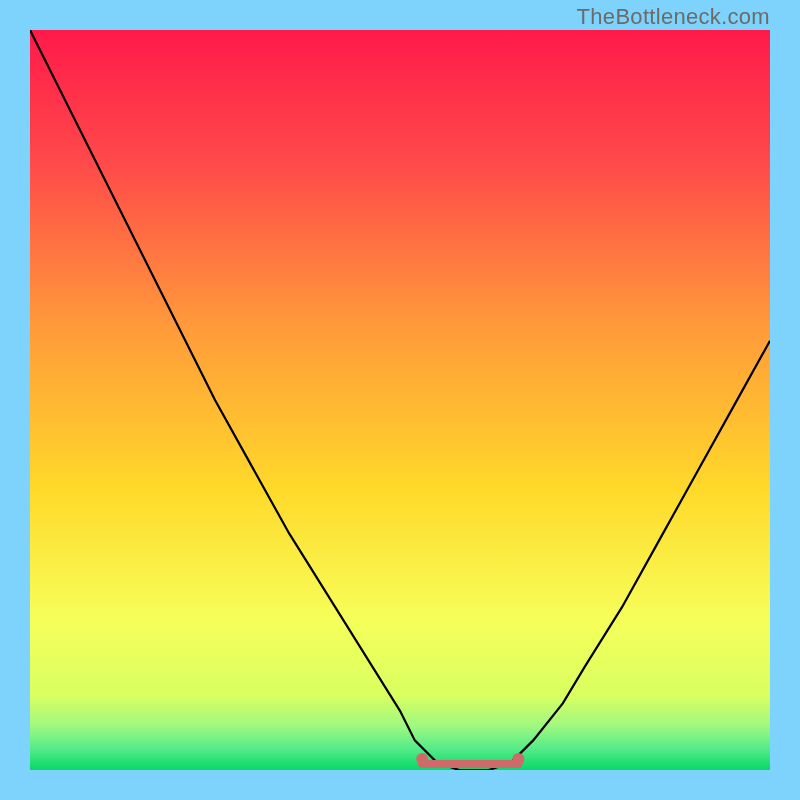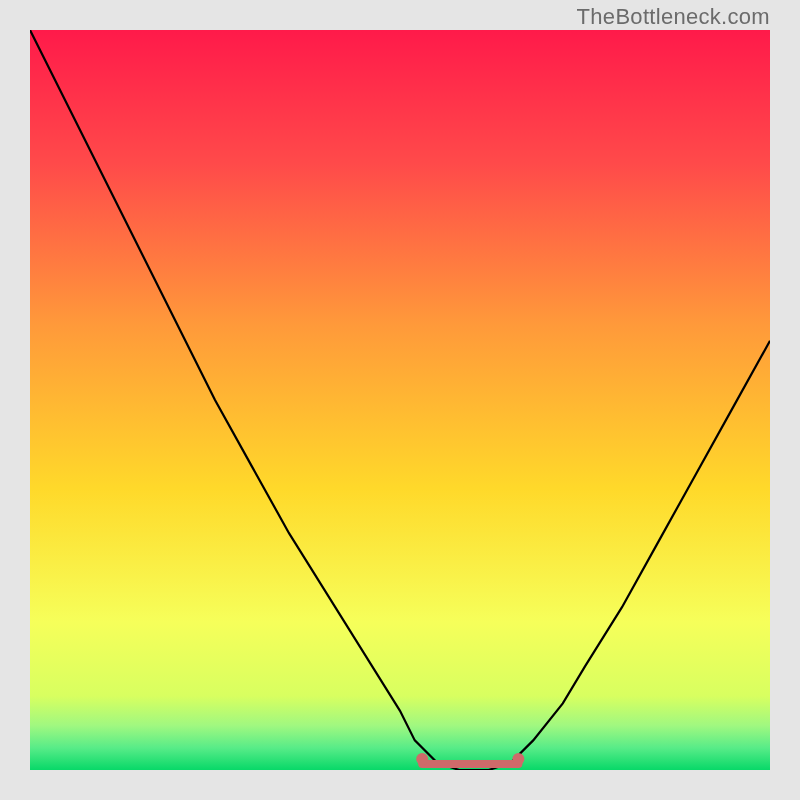--- a/index.html
+++ b/index.html
@@ -8,21 +8,21 @@
     width: 800px;
     height: 800px;
     background: #000;
     overflow: hidden;
     font-family: Arial, Helvetica, sans-serif;
   }
   .frame {
     position: relative;
     width: 800px;
     height: 800px;
-    background: #e5e5e5;
+    background: #7dd3fc;
   }
   .plot-area {
     position: absolute;
     left: 30px;
     top: 30px;
     width: 740px;
     height: 740px;
     overflow: hidden;
   }
   .gradient-bg {

